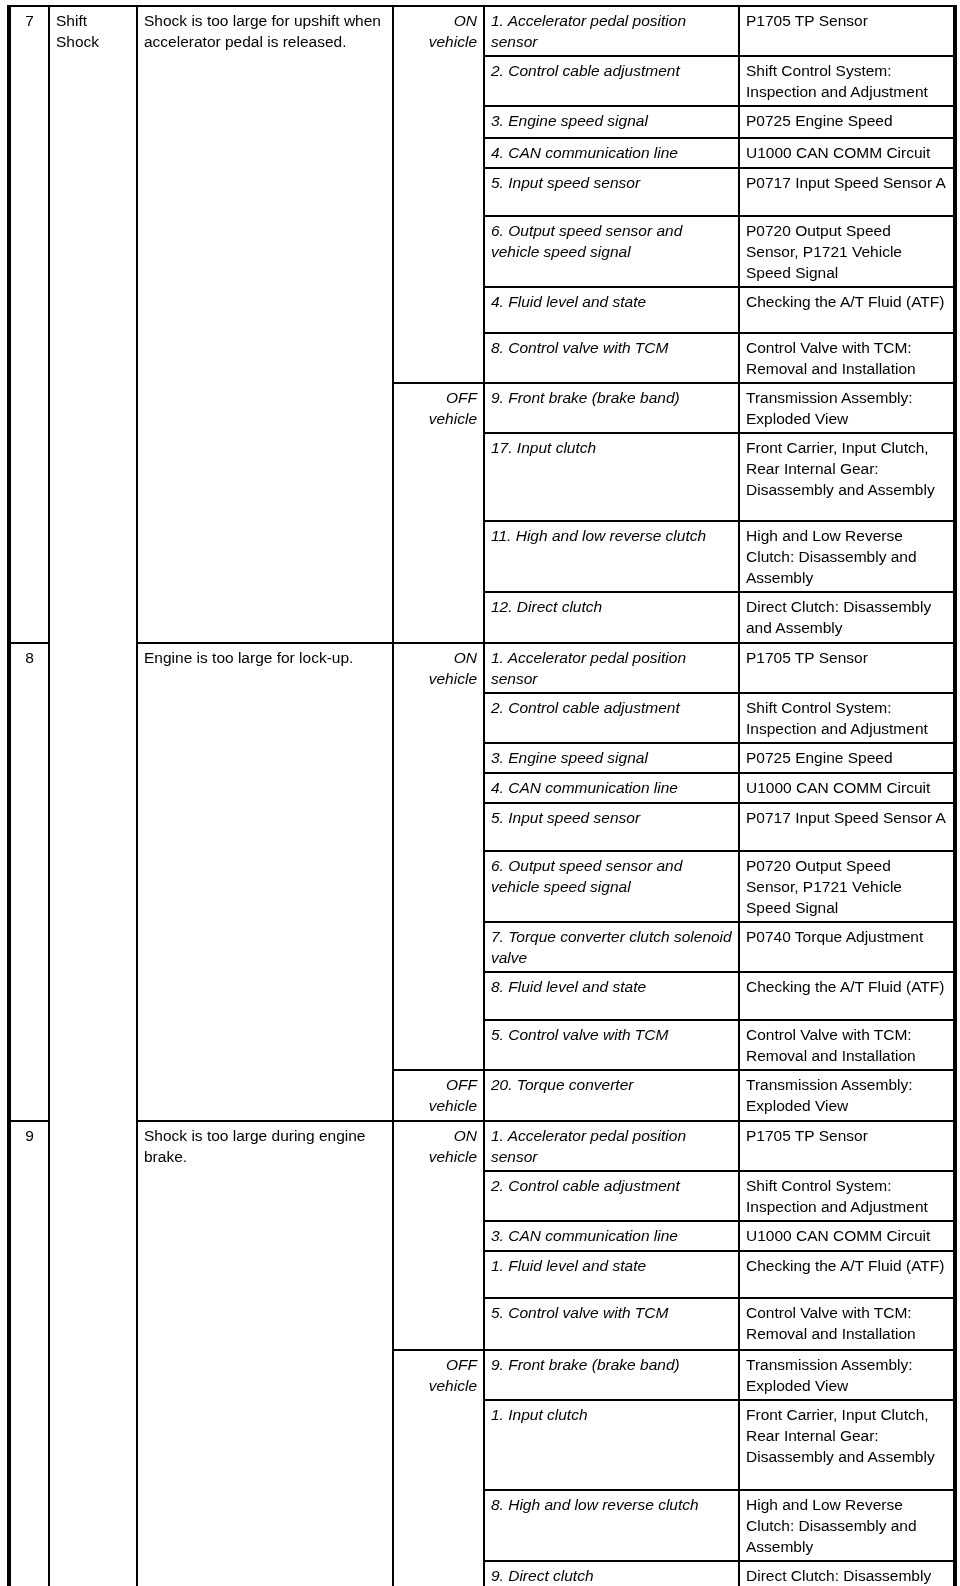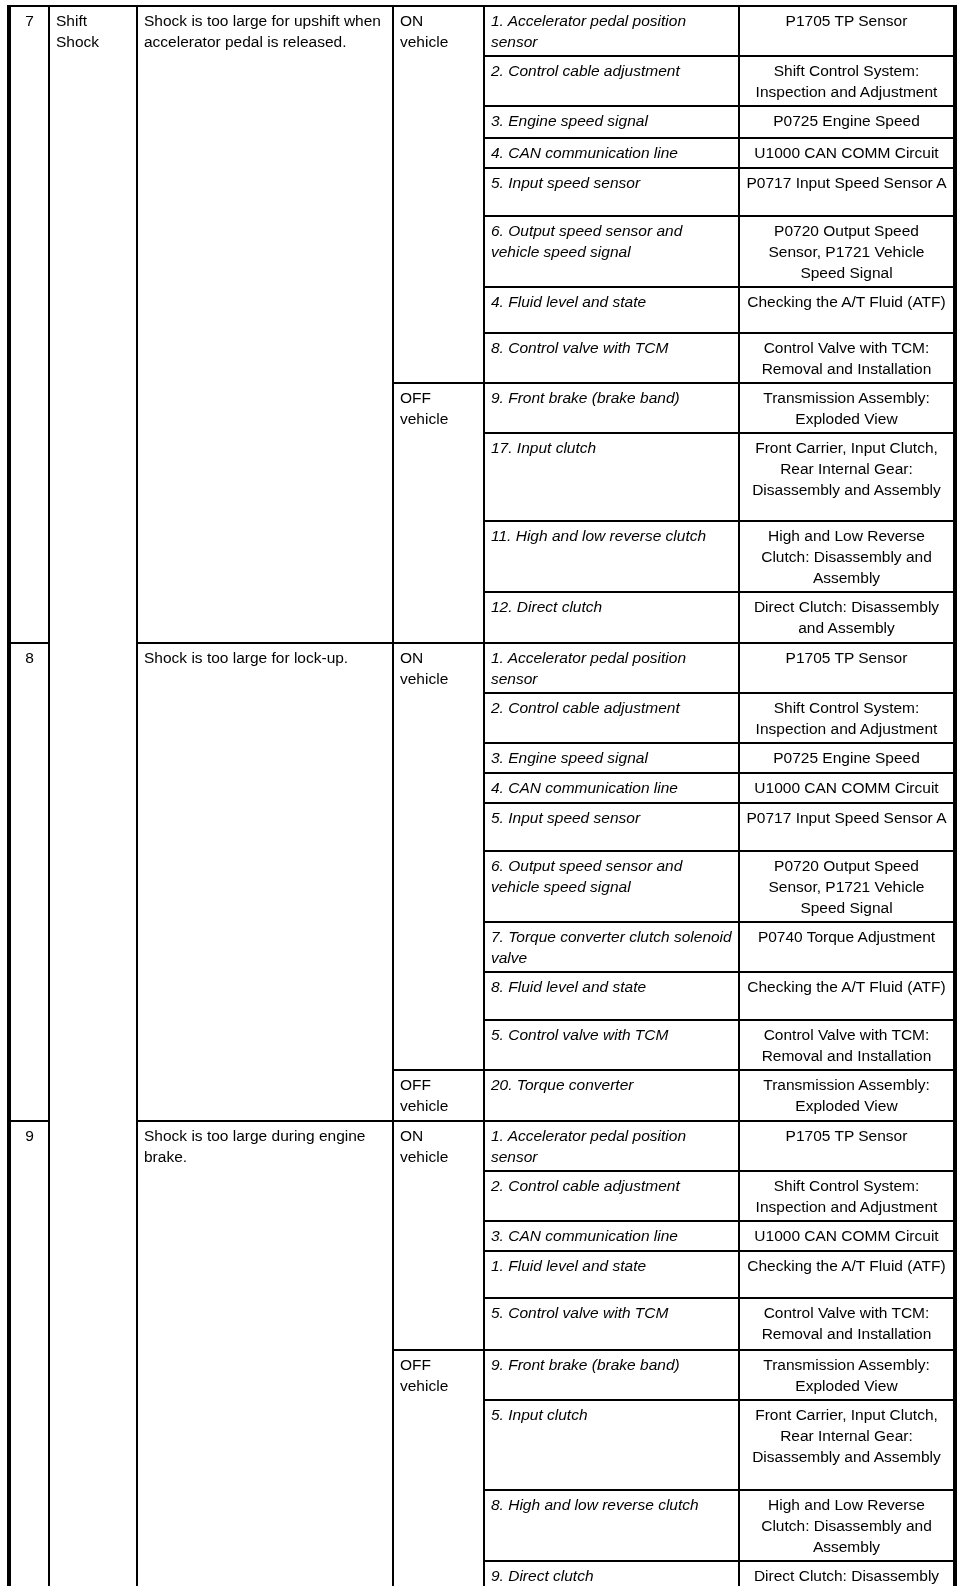--- a/index.html
+++ b/index.html
@@ -31,23 +31,23 @@
     vertical-align: top;
     font-size: 15.5px;
     line-height: 21px;
     padding: 3px 6px;
     overflow: hidden;
     word-wrap: break-word;
   }
   td.col-no    { text-align: center; padding-top: 5px; }
   td.col-cat   { padding-top: 5px; padding-left: 7px; }
   td.col-sym   { padding-top: 5px; padding-left: 8px; }
-  td.col-cond  { text-align: left; padding-top: 5px; }
+  td.col-cond  { text-align: right; padding-top: 5px; font-style: italic; }
   td.col-item  { padding-top: 4px; padding-left: 8px; padding-right: 8px; font-style: italic; }
-  td.col-ref   { text-align: center; padding: 4px 13px; }
+  td.col-ref   { padding: 4px 13px; }
 </style>
 </head>
 <body>
 
 <div class="page">
   <table class="diag">
     <colgroup>
       <col style="width:40px">
       <col style="width:88px">
       <col style="width:256px">
@@ -104,21 +104,21 @@
         <tr style="height: 67px;">
           <td class="col-item">11. High and low reverse clutch</td>
           <td class="col-ref">High and Low Reverse Clutch: Disassembly and Assembly</td>
         </tr>
         <tr style="height: 51px;">
           <td class="col-item">12. Direct clutch</td>
           <td class="col-ref">Direct Clutch: Disassembly and Assembly</td>
         </tr>
         <tr style="height: 47px;">
           <td class="col-no" rowspan="10">8</td>
-          <td class="col-sym" rowspan="10">Shock is too large for lock-up.</td>
+          <td class="col-sym" rowspan="10">Engine is too large for lock-up.</td>
           <td class="col-cond" rowspan="9"><span>ON</span><br><span>vehicle</span></td>
           <td class="col-item">1. Accelerator pedal position sensor</td>
           <td class="col-ref">P1705 TP Sensor</td>
         </tr>
         <tr style="height: 49px;">
           <td class="col-item">2. Control cable adjustment</td>
           <td class="col-ref">Shift Control System: Inspection and Adjustment</td>
         </tr>
         <tr style="height: 30px;">
           <td class="col-item">3. Engine speed signal</td>
@@ -175,21 +175,21 @@
         <tr style="height: 52px;">
           <td class="col-item">5. Control valve with TCM</td>
           <td class="col-ref">Control Valve with TCM: Removal and Installation</td>
         </tr>
         <tr style="height: 46px;">
           <td class="col-cond" rowspan="4"><span>OFF</span><br><span>vehicle</span></td>
           <td class="col-item">9. Front brake (brake band)</td>
           <td class="col-ref">Transmission Assembly: Exploded View</td>
         </tr>
         <tr style="height: 90px;">
-          <td class="col-item">5. Input clutch</td>
+          <td class="col-item">1. Input clutch</td>
           <td class="col-ref">Front Carrier, Input Clutch, Rear Internal Gear: Disassembly and Assembly</td>
         </tr>
         <tr style="height: 65px;">
           <td class="col-item">8. High and low reverse clutch</td>
           <td class="col-ref">High and Low Reverse Clutch: Disassembly and Assembly</td>
         </tr>
         <tr style="height: 49px;">
           <td class="col-item">9. Direct clutch</td>
           <td class="col-ref">Direct Clutch: Disassembly and Assembly</td>
         </tr>

